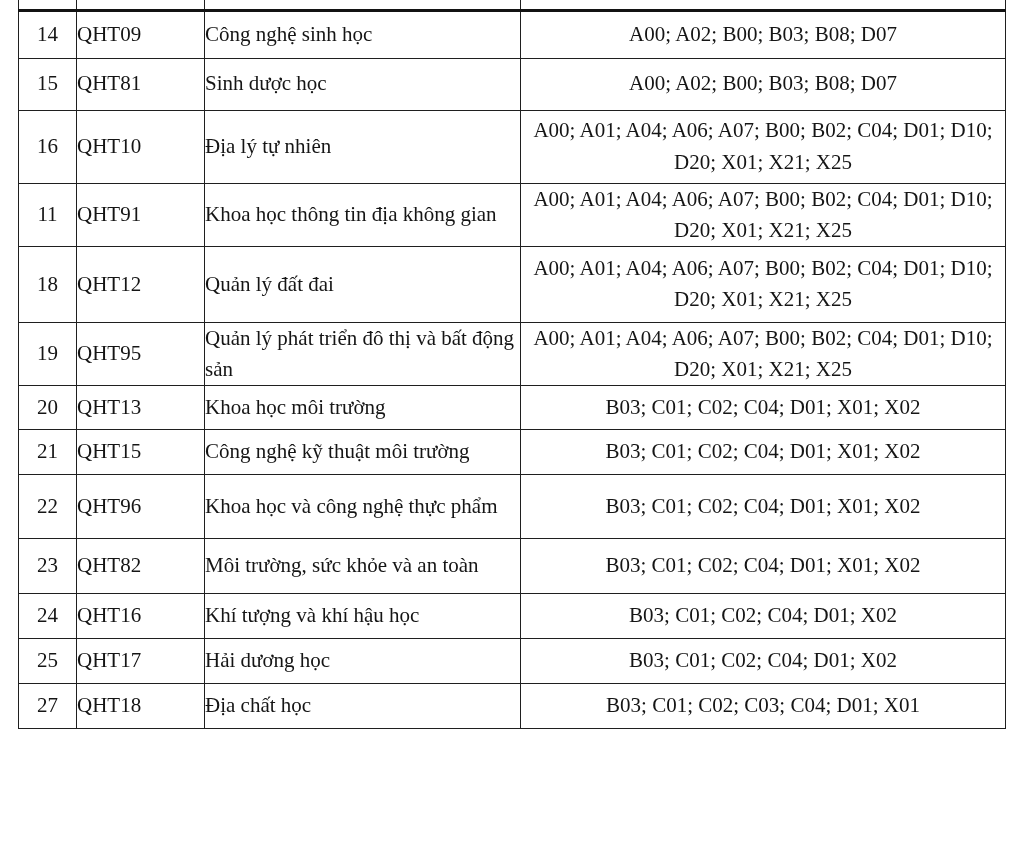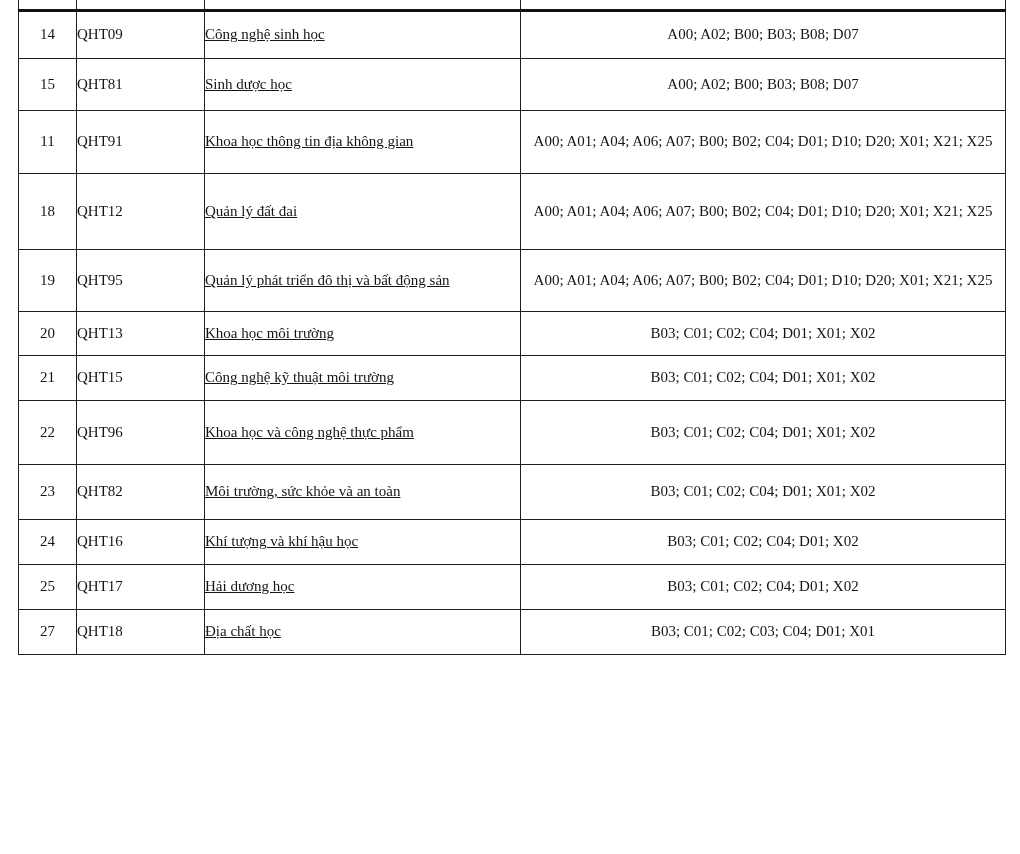--- a/index.html
+++ b/index.html
@@ -14,40 +14,40 @@
     background: #ffffff;
     overflow: hidden;
   }
   table.doc-table {
     border-collapse: collapse;
     table-layout: fixed;
     margin-left: 18px;
     margin-top: 0;
     width: 987px;
     font-family: "Liberation Serif", "DejaVu Serif", serif;
-    font-size: 15px;
+    font-size: 21px;
     color: #151515;
   }
   table.doc-table td {
     border: 1.6px solid #1f1f1f;
     vertical-align: middle;
     line-height: 1.48;
     padding: 0;
     overflow: hidden;
   }
   tr.partial-row {
     height: 10px;
   }
   tr.partial-row td {
     border-top: none;
     border-bottom: 3px solid #131313;
   }
   td.c0 { text-align: center; }
   td.c1 { padding-left: 15px; }
-  td.c2 { padding-left: 11px; padding-right: 10px; text-decoration: underline; }
+  td.c2 { padding-left: 11px; padding-right: 10px; }
   td.c3 { text-align: center; padding-left: 22px; padding-right: 22px; }
 </style>
 </head>
 <body>
 
 <div class="page">
   <table class="doc-table">
     <colgroup>
       <col style="width:58px">
       <col style="width:128px">
@@ -65,20 +65,26 @@
           <td class="c0">14</td>
           <td class="c1">QHT09</td>
           <td class="c2">Công nghệ sinh học</td>
           <td class="c3">A00; A02; B00; B03; B08; D07</td>
         </tr>
         <tr style="height: 52px; margin-top: 21px;">
           <td class="c0">15</td>
           <td class="c1">QHT81</td>
           <td class="c2">Sinh dược học</td>
           <td class="c3">A00; A02; B00; B03; B08; D07</td>
+        </tr>
+        <tr style="height: 73px;">
+          <td class="c0">16</td>
+          <td class="c1">QHT10</td>
+          <td class="c2">Địa lý tự nhiên</td>
+          <td class="c3">A00; A01; A04; A06; A07; B00; B02; C04; D01; D10; D20; X01; X21; X25</td>
         </tr>
         <tr style="height: 63px;">
           <td class="c0">11</td>
           <td class="c1">QHT91</td>
           <td class="c2">Khoa học thông tin địa không gian</td>
           <td class="c3">A00; A01; A04; A06; A07; B00; B02; C04; D01; D10; D20; X01; X21; X25</td>
         </tr>
         <tr style="height: 76px;">
           <td class="c0">18</td>
           <td class="c1">QHT12</td>

